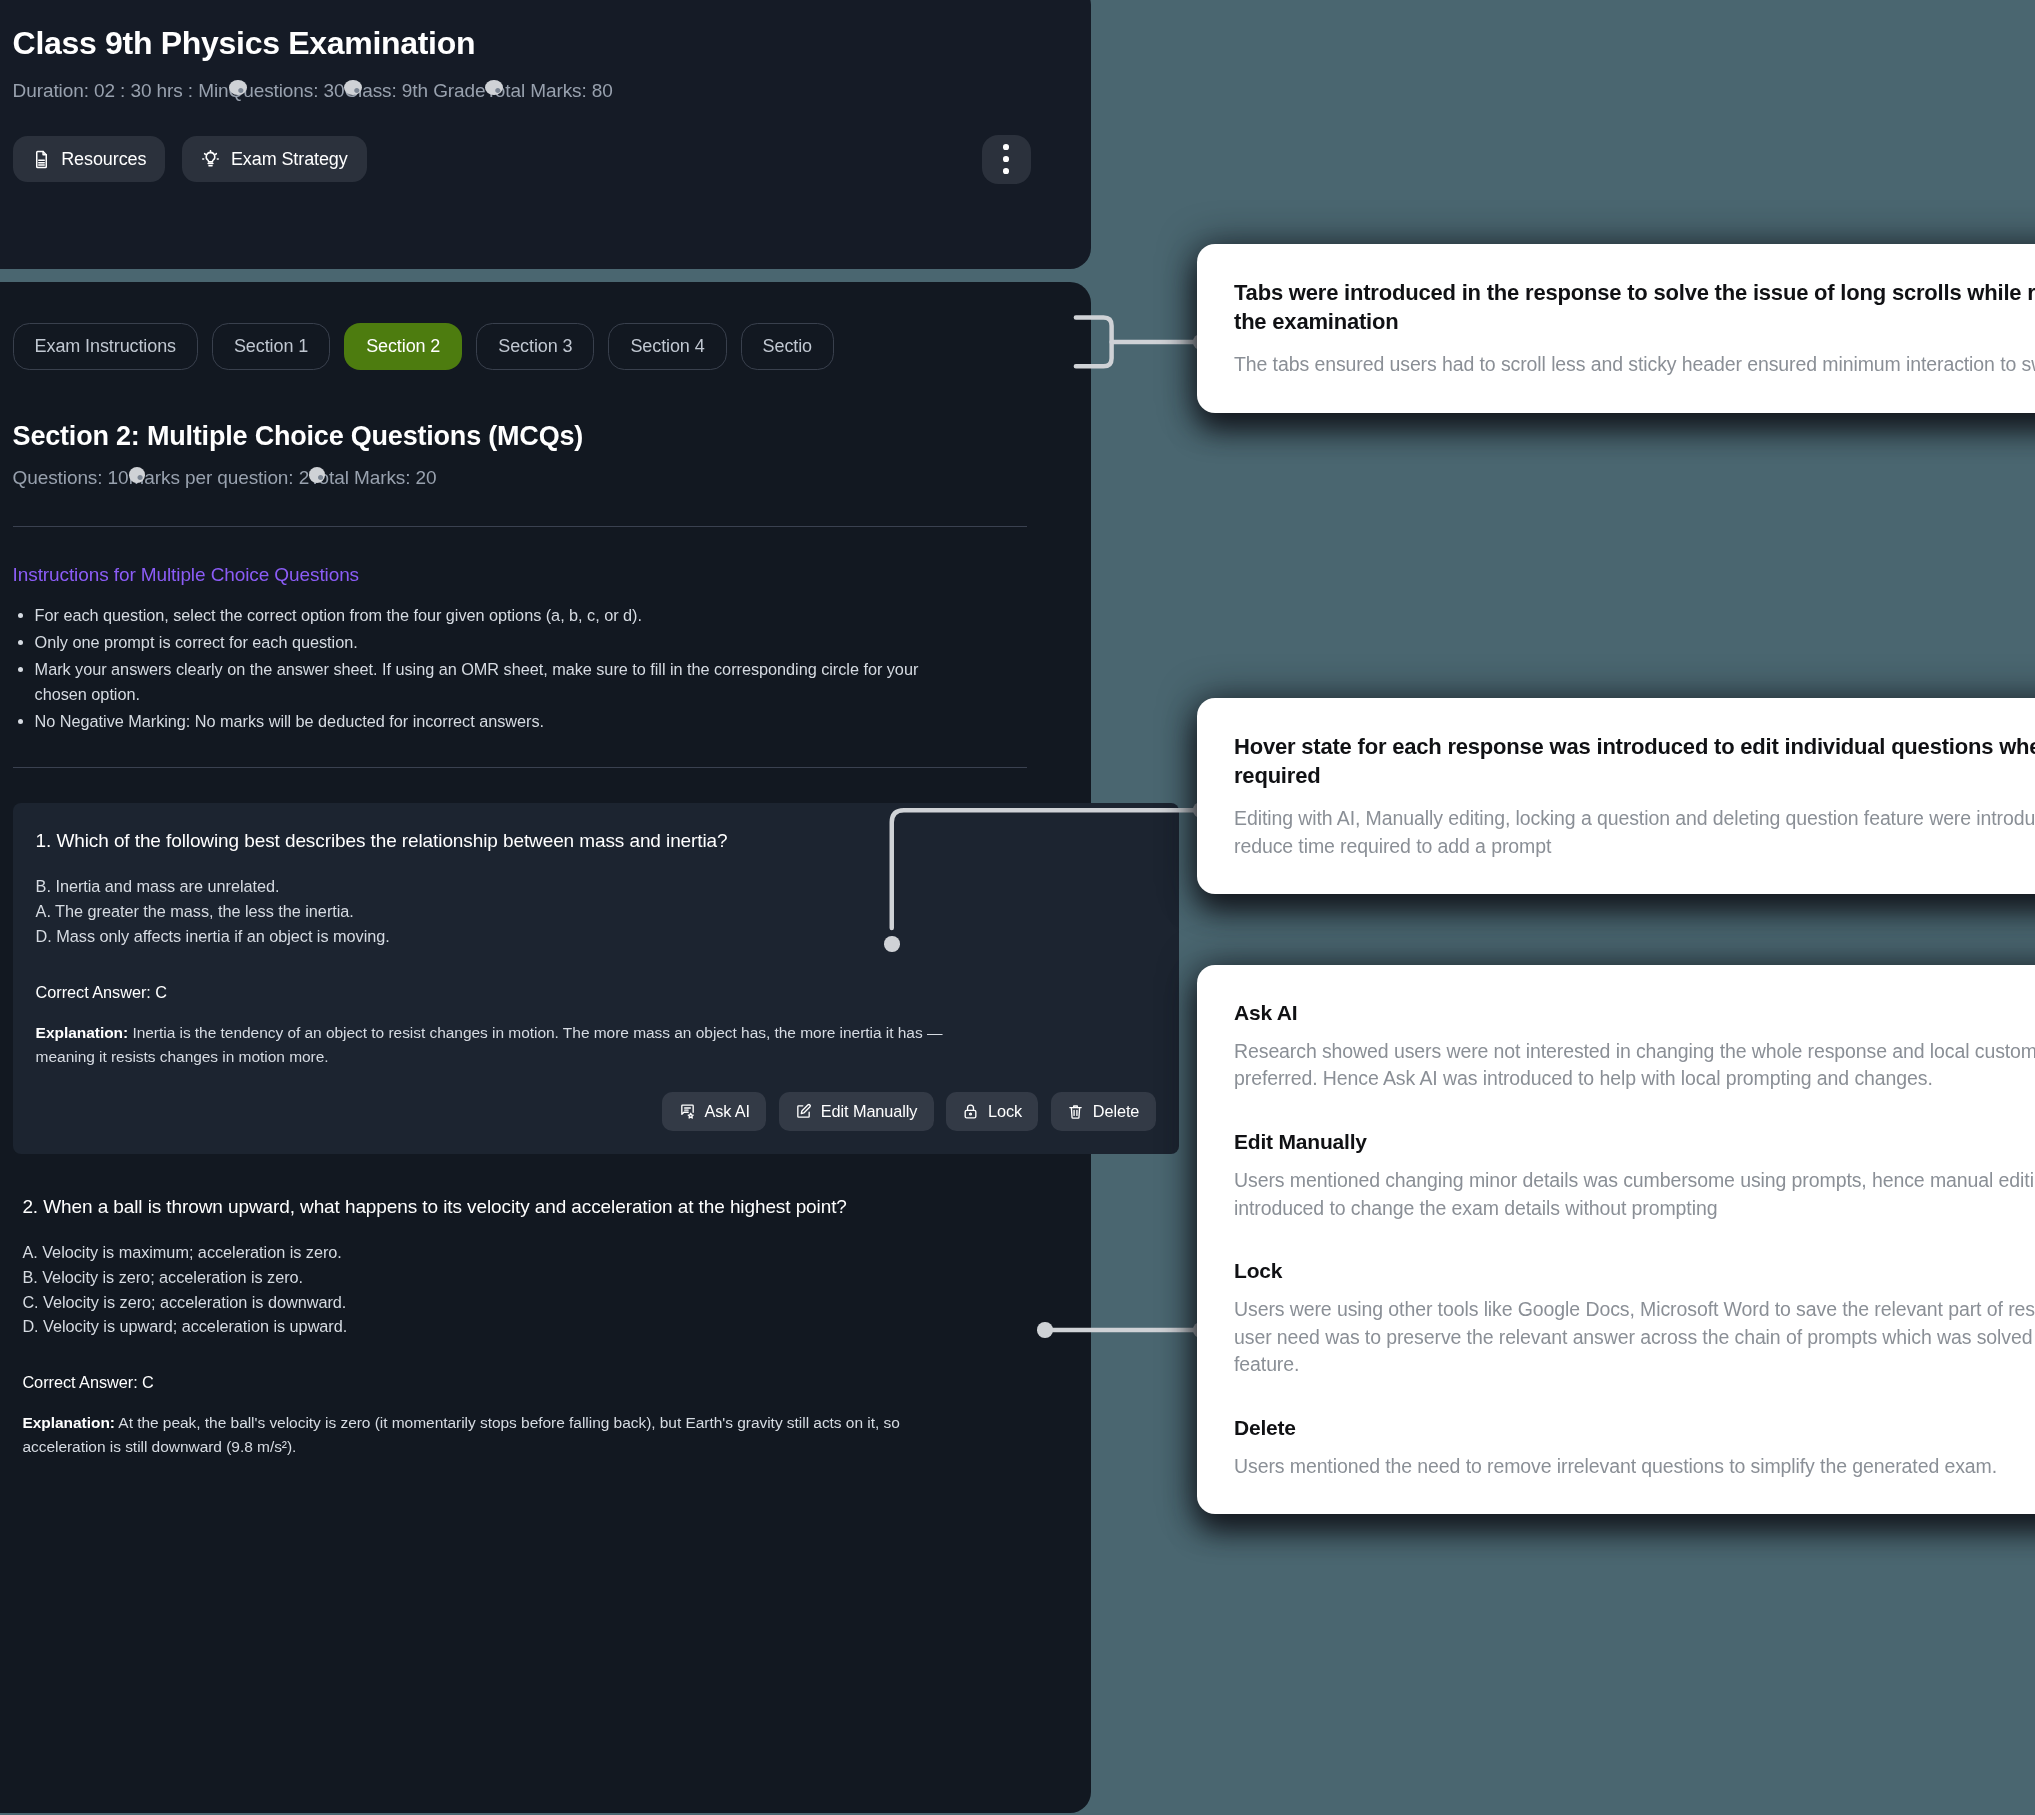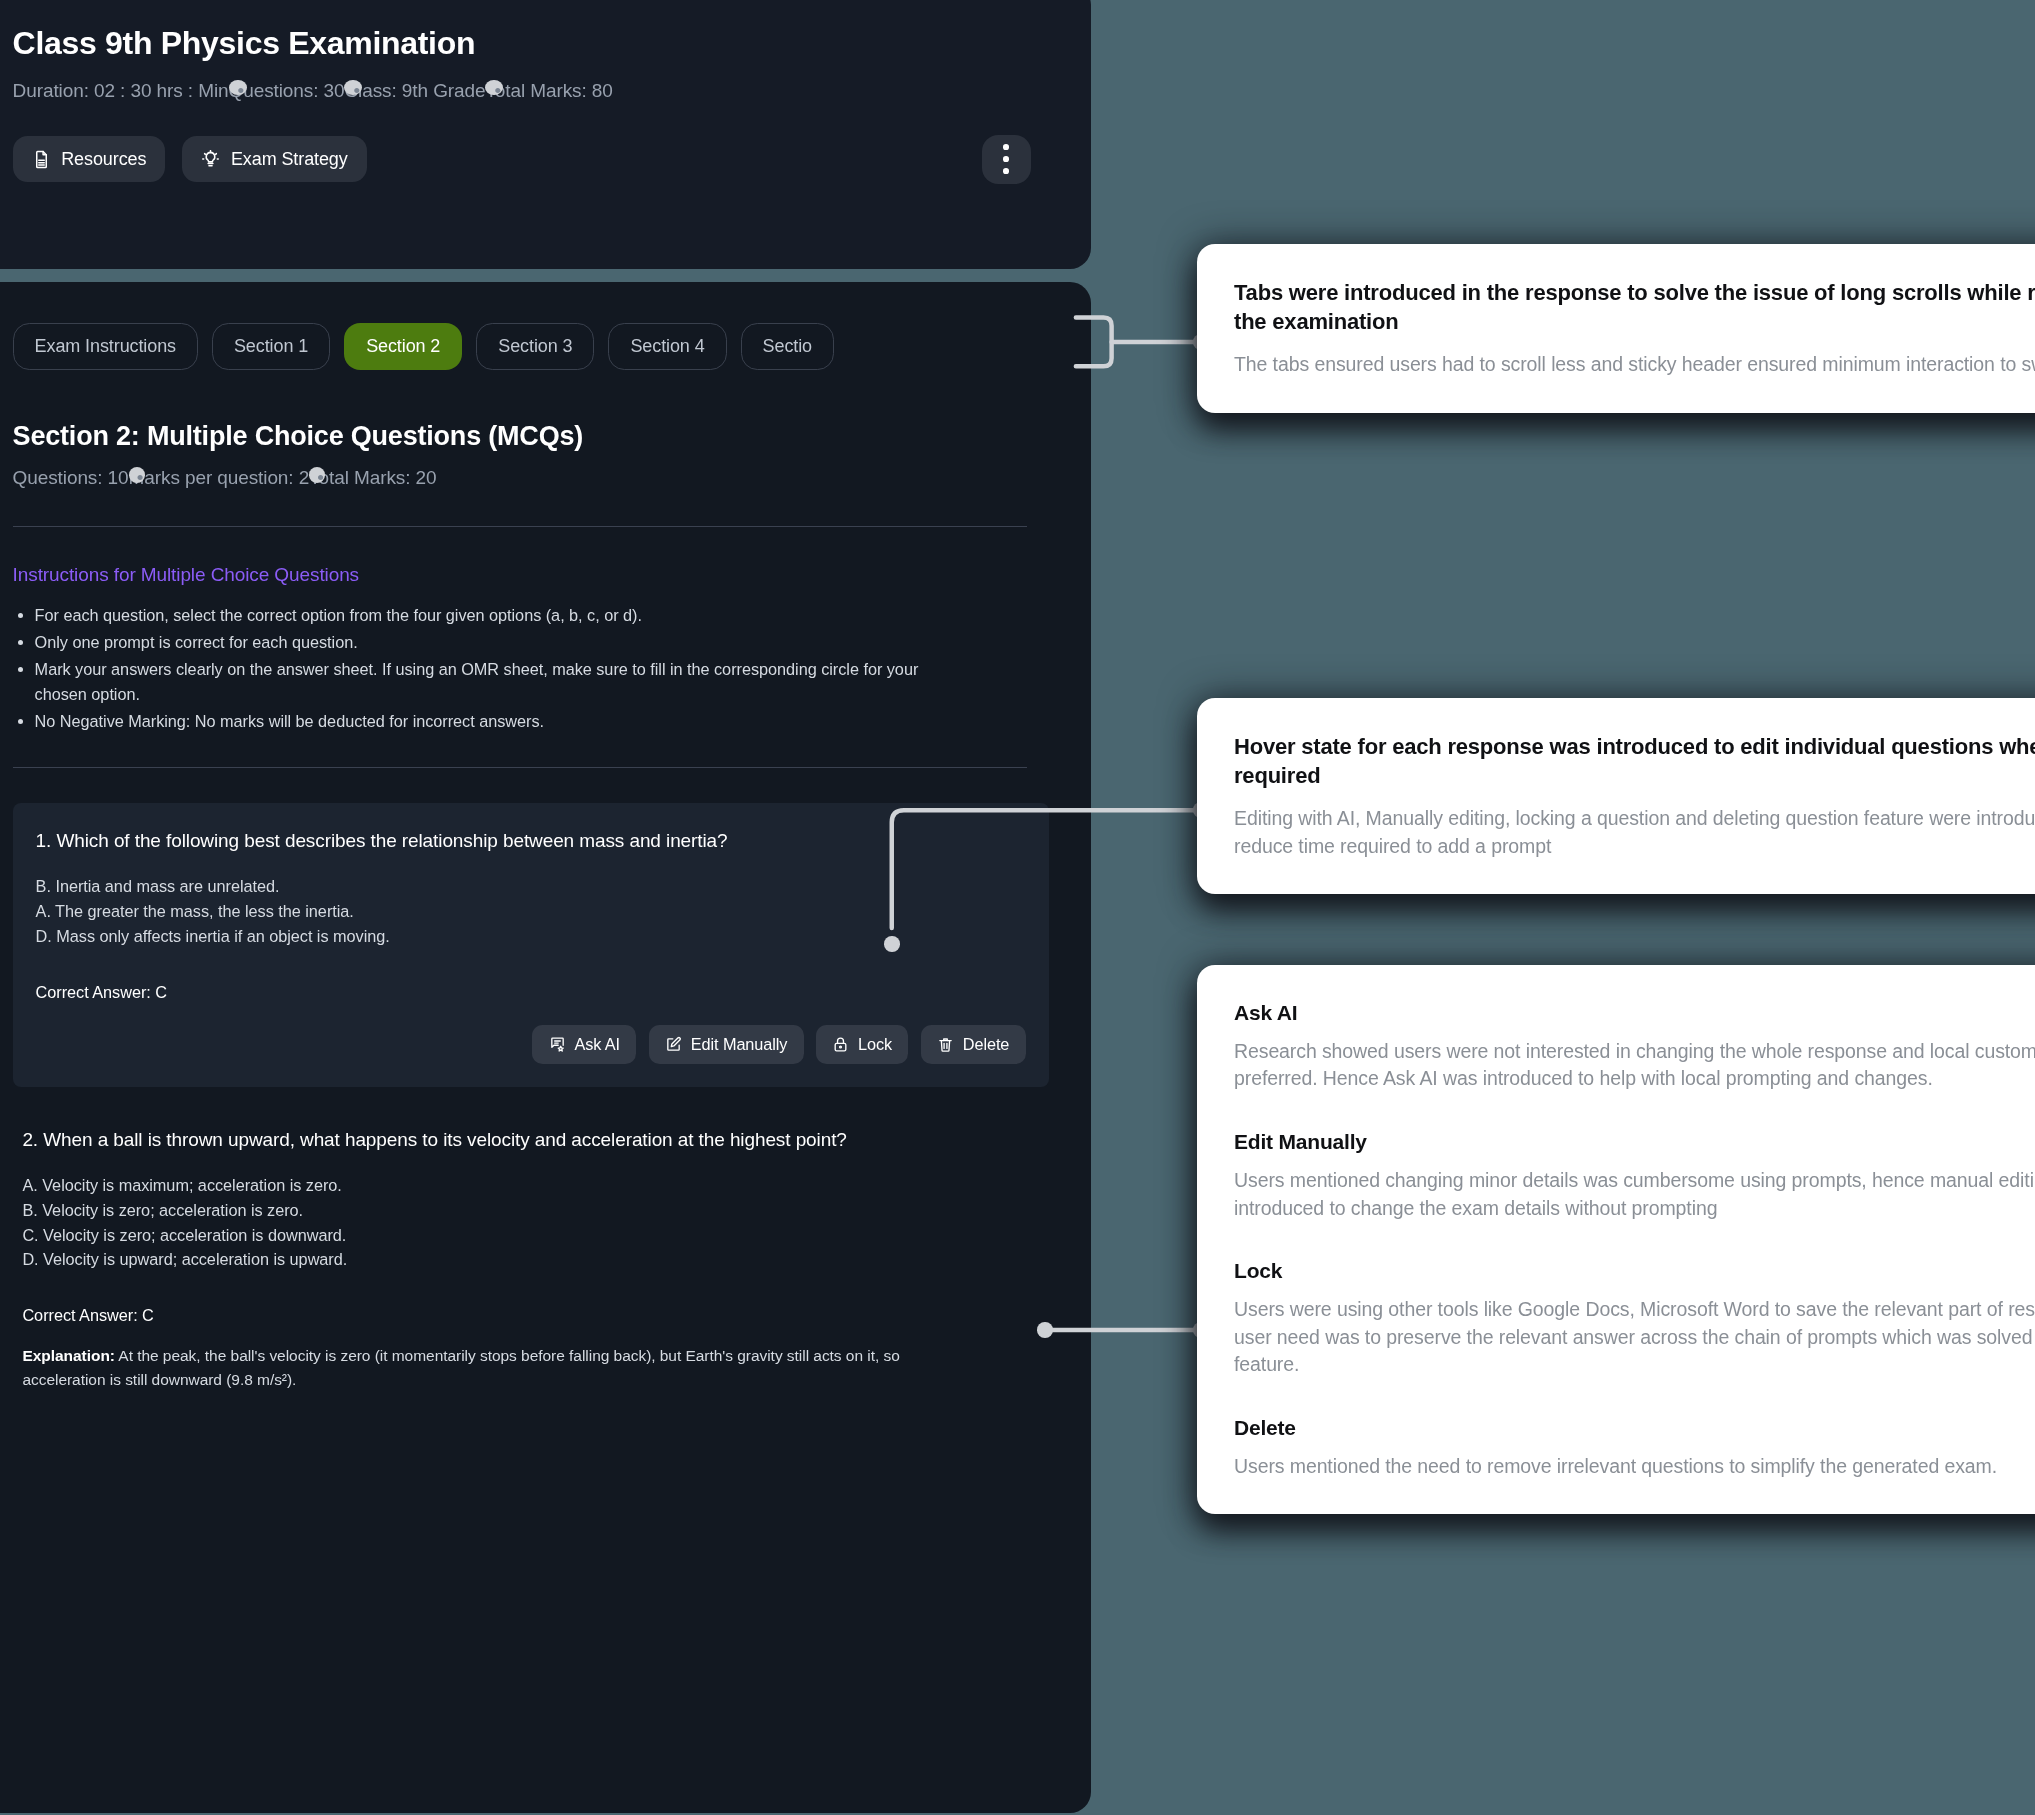--- a/index.html
+++ b/index.html
@@ -143,21 +143,21 @@
   }
 
   .divider2 { height: 1.2px; background: #3A4150; margin-top: 33px; width: 1014px; }
 
   .qcard {
     margin-top: 35px;
     background: #1C2430;
     border-radius: 8px;
     padding: 25px 23px 23px 23px;
     position: relative;
-    width: 1036px;
+    width: 1166px;
   }
   .qcard.plain { background: transparent; padding: 25px 0 0 9.8px; margin-top: 14.7px; }
 
   .q-text {
     color: #FFFFFF;
     font-size: 19px;
     font-weight: 500;
     line-height: 1.42;
     letter-spacing: -0.1px;
     max-width: 948px;
@@ -327,20 +327,21 @@
       <div class="divider2"></div>
 
       <div class="qcard">
         <div class="q-text">1. Which of the following best describes the relationship between mass and inertia?</div>
         <div class="q-options">
           <div>B. Inertia and mass are unrelated.</div>
           <div>A. The greater the mass, the less the inertia.</div>
           <div>D. Mass only affects inertia if an object is moving.</div>
         </div>
         <div class="q-answer">Correct Answer: C</div>
+        <div class="q-expl"><b>Explanation:</b><span> Inertia is the tendency of an object to resist changes in motion. The more mass an object has, the more inertia it has — meaning it resists changes in motion more.</span></div>
 
         <div class="q-actions">
           <button class="act-btn">
             <span>
               <svg class="ic" width="17" height="17" viewBox="0 0 24 24" fill="none" stroke="#FFFFFF" stroke-width="1.9" stroke-linecap="round" stroke-linejoin="round">
                 <path d="M20 13V4a1 1 0 0 0-1-1H5a1 1 0 0 0-1 1v12l3-3h6"></path>
                 <path d="M8 7h8"></path>
                   <path d="M8 10h5"></path>
                 <path d="M16.5 14.5l1.1 2.3 2.4.3-1.8 1.7.5 2.4-2.2-1.2-2.2 1.2.5-2.4-1.8-1.7 2.4-.3z"></path>
               </svg>

